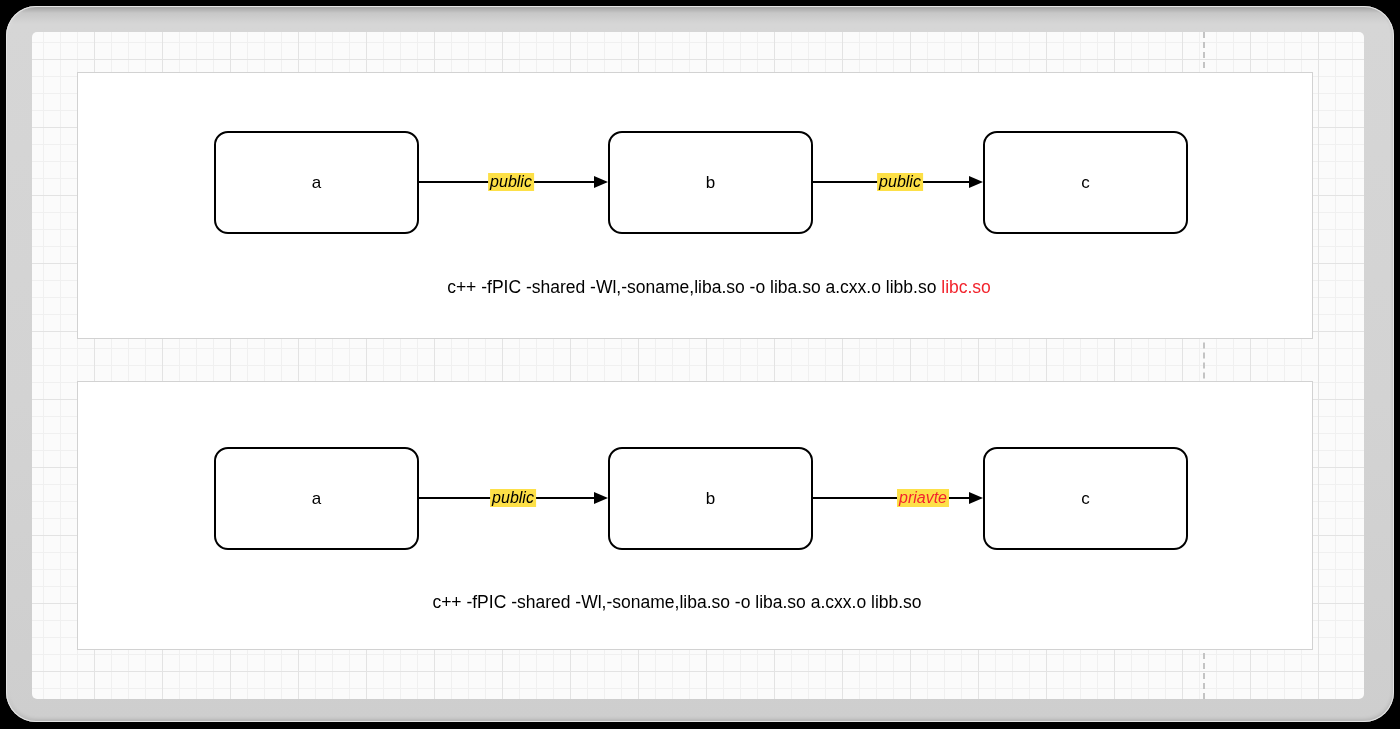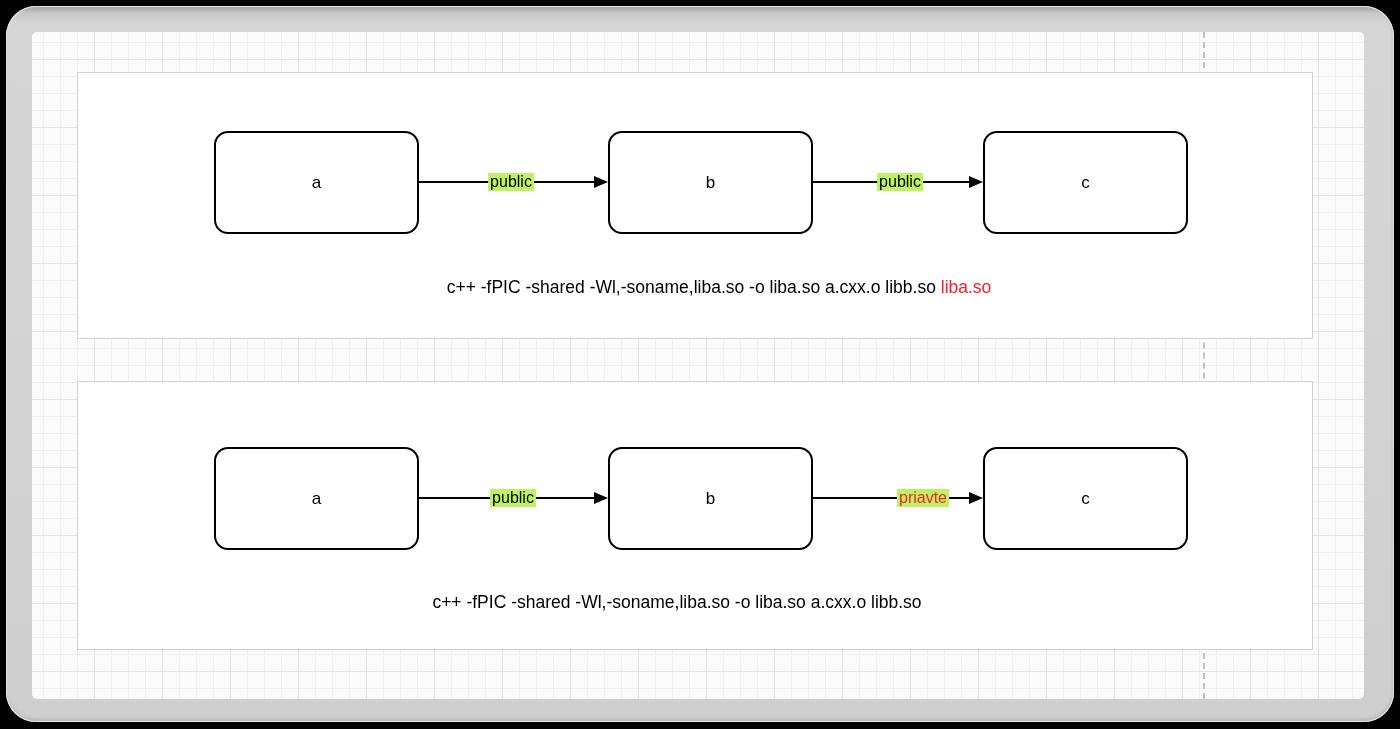--- a/index.html
+++ b/index.html
@@ -56,21 +56,21 @@
   .edge-line.e2{left:735px;width:157px;}
   .arrow-head{
     position:absolute;width:0;height:0;
     border-top:6px solid transparent;border-bottom:6px solid transparent;
     border-left:14px solid #000;
   }
   .p1 .arrow-head{top:103px;} .p2 .arrow-head{top:110px;}
   .arrow-head.h1{left:516px;} .arrow-head.h2{left:891px;}
   .edge-label{
     position:absolute;transform:translate(-50%,-50%);
-    background:#bef264;padding:0 2px;font-size:16px;color:#000;white-space:nowrap;
+    background:#fde047;padding:0 2px;font-size:16px;color:#000;white-space:nowrap;font-style:italic;
   }
   .p1 .edge-label{top:109px;} .p2 .edge-label{top:116px;}
   .p1 .edge-label.l1{left:433px;} .p1 .edge-label.l2{left:822px;}
   .p2 .edge-label.l1{left:435px;} .p2 .edge-label.l2{left:825px;margin-left:20px;}
   
   .command{
     position:absolute;transform:translateX(-50%);
     font-size:17.5px;line-height:20px;color:#000;white-space:nowrap;
   }
   .p1 .command{left:641px;top:204px;}
@@ -97,21 +97,21 @@
       </div>
 
       <div class="edge-line e1"></div>
       <div class="arrow-head h1"></div>
       <span class="edge-label l1">public</span>
 
       <div class="edge-line e2"></div>
       <div class="arrow-head h2"></div>
       <span class="edge-label l2">public</span>
 
-      <div class="command"><span>c++ -fPIC -shared -Wl,-soname,liba.so -o liba.so a.cxx.o libb.so </span><span class="red">liba.so</span></div>
+      <div class="command"><span>c++ -fPIC -shared -Wl,-soname,liba.so -o liba.so a.cxx.o libb.so </span><span class="red">libc.so</span></div>
     </section>
 
     <section class="panel p2">
       <div class="node na">
         <span>a</span>
       </div>
       <div class="node nb">
         <span>b</span>
       </div>
       <div class="node nc">

